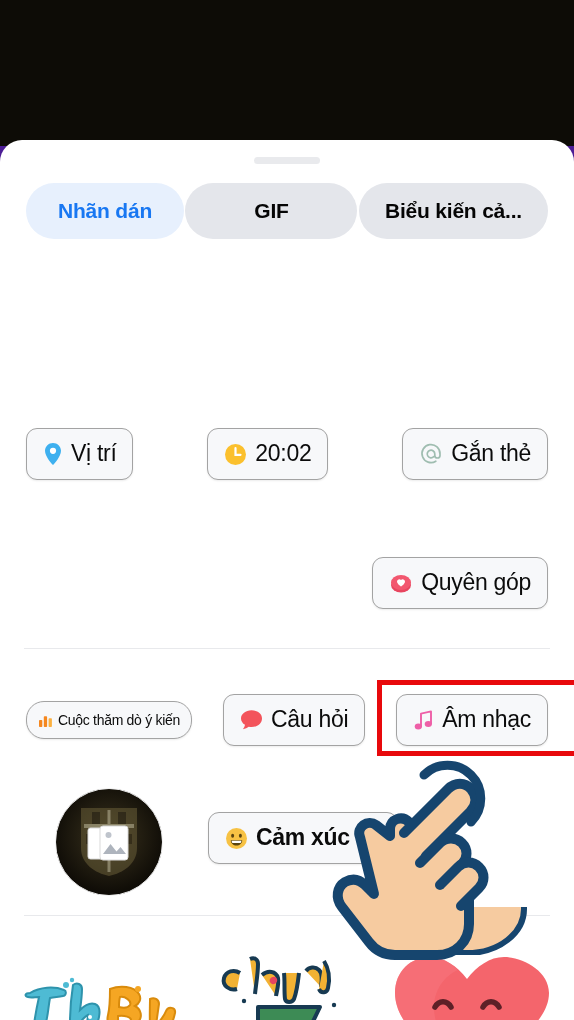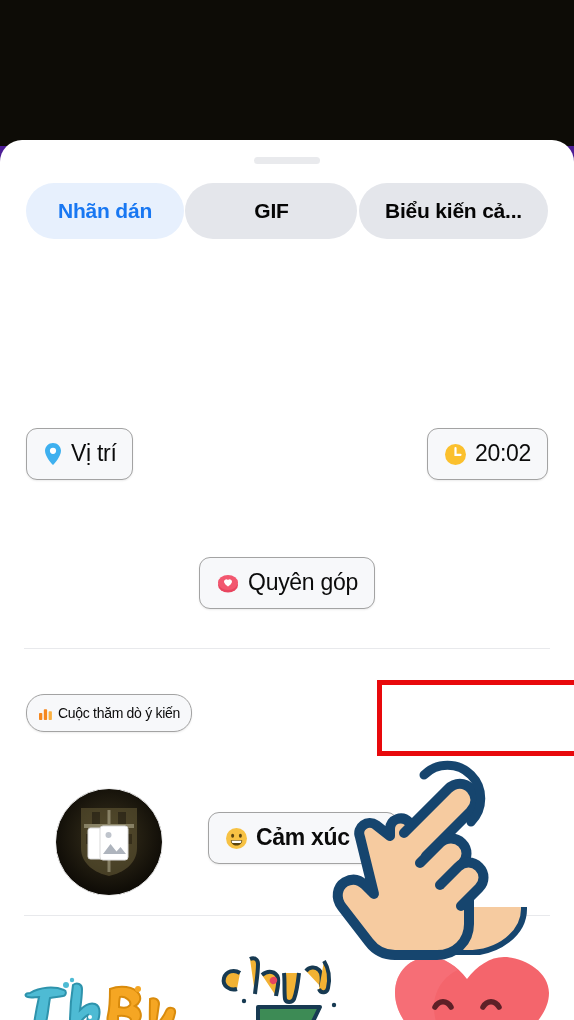--- a/index.html
+++ b/index.html
@@ -86,21 +86,21 @@
   
   .chip-row {
     position: absolute;
     left: 0;
     width: 574px;
     display: flex;
     align-items: center;
     padding: 0 26px;
   }
   .chip-row.r1 { top: 288px; justify-content: space-between; }
-  .chip-row.r2 { top: 417px; justify-content: center; }
+  .chip-row.r2 { top: 417px; justify-content: flex-end; }
   .chip-row.r3 { top: 554px; justify-content: space-between; }
   .chip-row.r4 { top: 672px; justify-content: flex-start; gap: 32px; font-weight: bold; }
 
   .chip {
     background: #f7f8fa;
     border: 1px solid #a3a3a3;
     border-radius: 11px;
     box-shadow: 0 1px 2px rgba(0,0,0,0.08);
     display: inline-flex;
     align-items: center;
@@ -239,20 +239,28 @@
       <div class="chip">
         <span class="icon">
           <svg width="23" height="23" viewBox="0 0 23 23">
             <circle cx="11.5" cy="11.5" r="10.5" fill="#FBC02D"></circle>
             <path d="M11.5 5.2v6.6h5" stroke="#ffffff" stroke-width="2.2" stroke-linecap="round" fill="none"></path>
           </svg>
         </span>
         <span class="label">20:02</span>
       </div>
 
+      <div class="chip">
+        <span class="icon">
+          <svg width="24" height="24" viewBox="0 0 24 24">
+            <path d="M16.8 19.2A9 9 0 1 1 21 12v1.4a2.6 2.6 0 0 1-5.2 0V12a3.8 3.8 0 1 0-1.1 2.7" stroke="#9FBDB0" stroke-width="1.7" fill="none" stroke-linecap="round"></path>
+          </svg>
+        </span>
+        <span class="label">Gắn thẻ</span>
+      </div>
 
     </div>
 
     <div class="chip-row r2">
       <div class="chip">
         <span class="icon">
           <svg width="24" height="22" viewBox="0 0 24 22">
             <ellipse cx="12" cy="13" rx="10" ry="7.5" fill="#E8455F"></ellipse>
             <ellipse cx="12" cy="10.5" rx="10" ry="7.5" fill="#F2576F"></ellipse>
             <path d="M12 14.5s-4-2.6-4-5a2.3 2.3 0 0 1 4-1.4 2.3 2.3 0 0 1 4 1.4c0 2.4-4 5-4 5z" fill="#ffffff"></path>
@@ -270,21 +278,39 @@
         <span class="icon">
           <svg width="15" height="15" viewBox="0 0 15 15">
             <rect x="1" y="7" width="3.3" height="7" rx="0.8" fill="#F5871F"></rect>
             <rect x="5.8" y="3.2" width="3.3" height="10.8" rx="0.8" fill="#F5871F"></rect>
             <rect x="10.6" y="5.2" width="3.3" height="8.8" rx="0.8" fill="#FBB040"></rect>
           </svg>
         </span>
         <span class="label">Cuộc thăm dò ý kiến</span>
       </div>
 
-
+      <div class="chip">
+        <span class="icon">
+          <svg width="23" height="22" viewBox="0 0 23 22">
+            <path d="M11.5 1.2C5.7 1.2 1 4.9 1 9.4c0 2.6 1.6 4.9 4 6.4-.2 1.5-.9 3-2.1 4.4 2.4-.4 4.4-1.4 5.8-2.5 .9.2 1.9.3 2.8.3 5.8 0 10.5-3.7 10.5-8.6S17.3 1.2 11.5 1.2z" fill="#F3545B"></path>
+          </svg>
+        </span>
+        <span class="label">Câu hỏi</span>
+      </div>
+
+      <div class="chip">
+        <span class="icon">
+          <svg width="21" height="22" viewBox="0 0 21 22">
+            <path d="M8 17.5V4.6l10-2.2v12.3" stroke="#EE5FA7" stroke-width="1.9" fill="none" stroke-linecap="round" stroke-linejoin="round"></path>
+            <ellipse cx="5.3" cy="17.6" rx="3.6" ry="3" fill="#EE5FA7"></ellipse>
+            <ellipse cx="15.3" cy="15.1" rx="3.6" ry="3" fill="#EE5FA7"></ellipse>
+          </svg>
+        </span>
+        <span class="label">Âm nhạc</span>
+      </div>
 
     </div>
 
     <div class="avatar-wrap">
       <div class="avatar">
         <svg class="crest" viewBox="0 0 62 72">
           <path d="M3 2h56v40c0 16-14 25-28 28C17 67 3 58 3 42V2z" fill="#6b5f3a"></path>
           <path d="M31 4v62" stroke="#d8cfa8" stroke-width="3"></path>
           <path d="M6 20h50" stroke="#d8cfa8" stroke-width="4"></path>
           <path d="M14 6h8v12h-8zM40 6h8v12h-8z" fill="#3b3420"></path>

